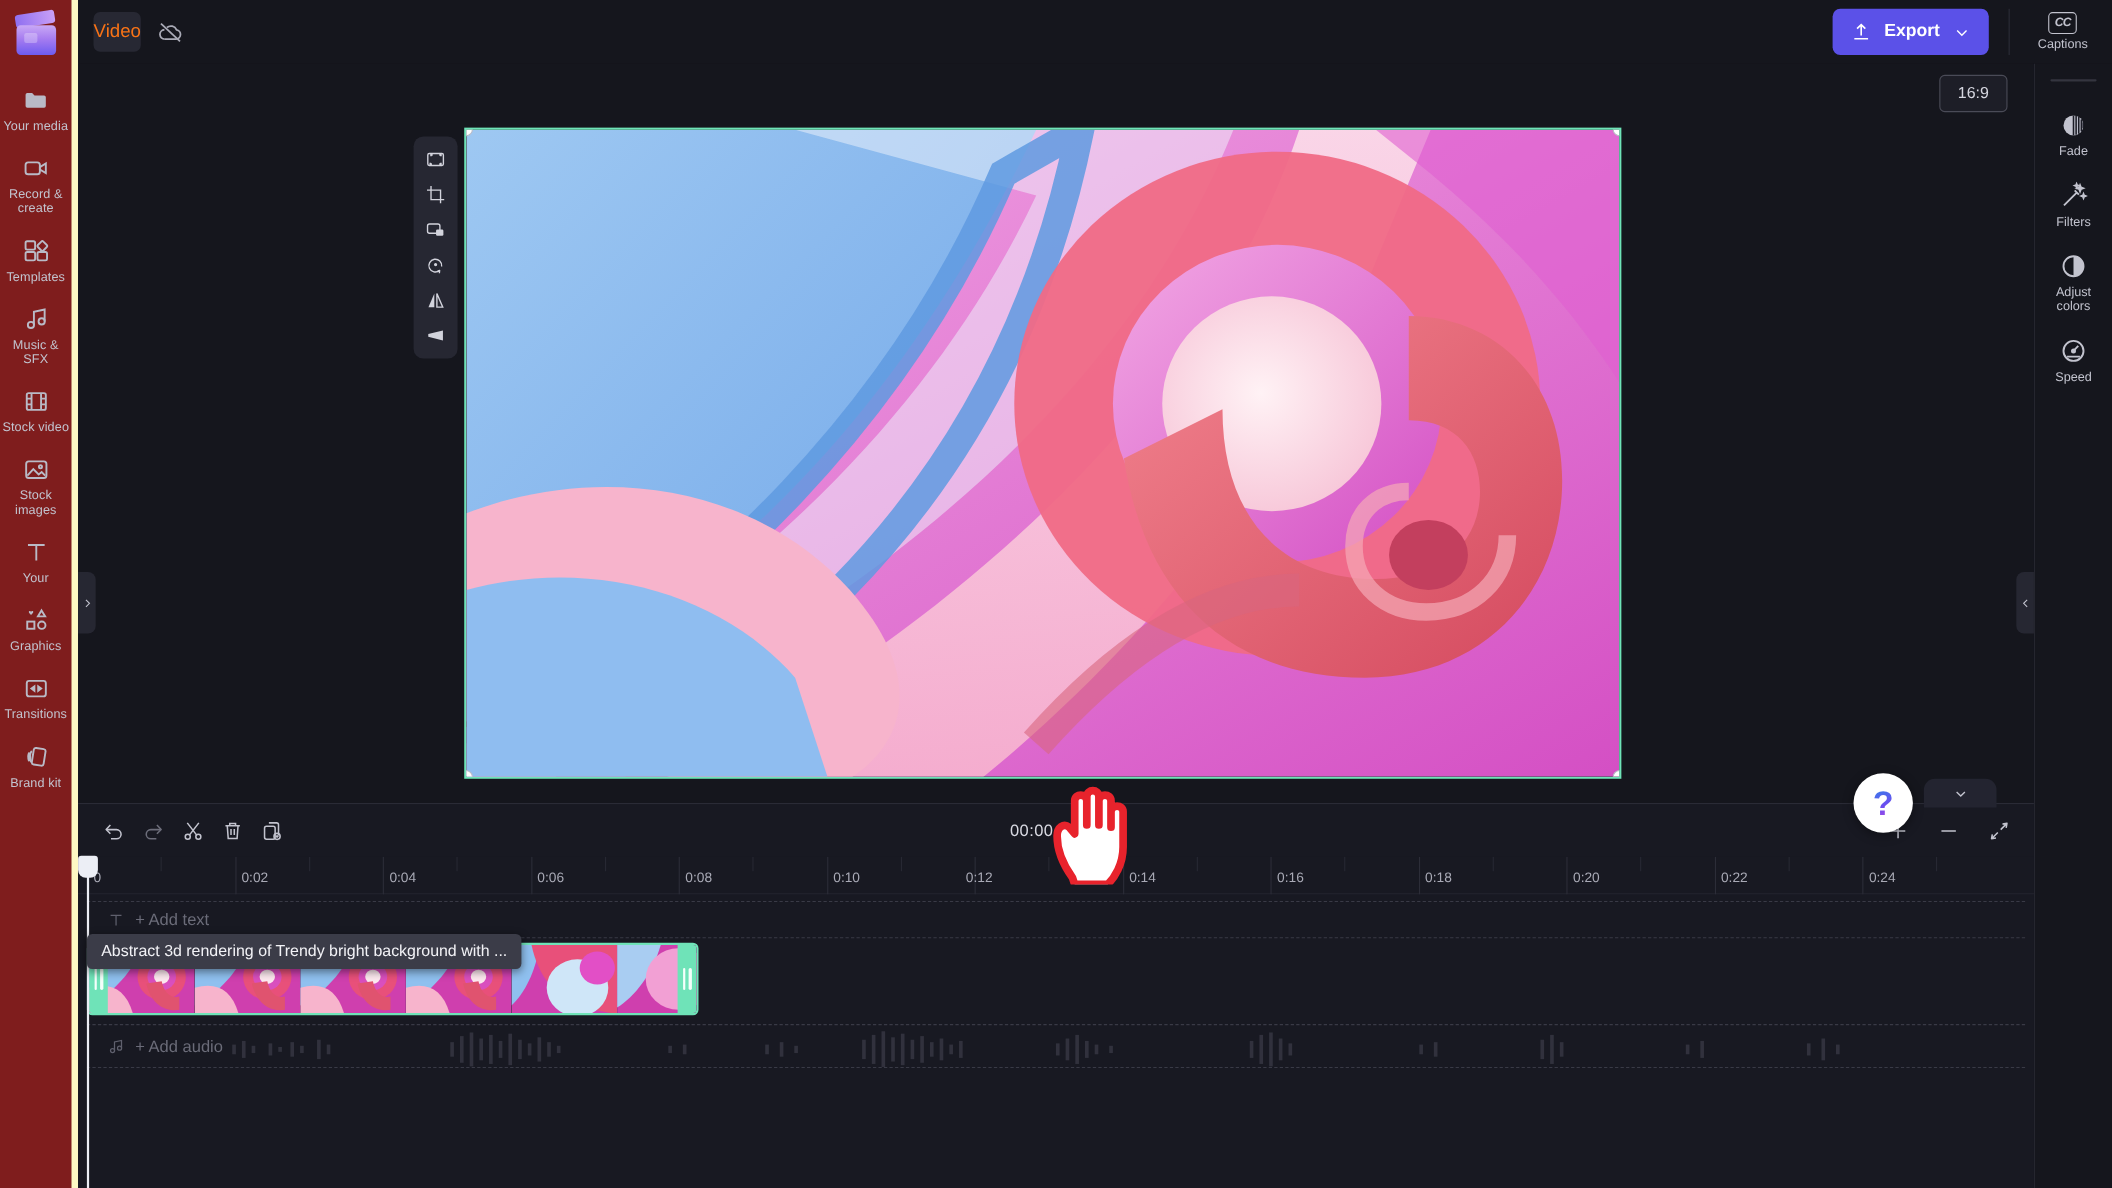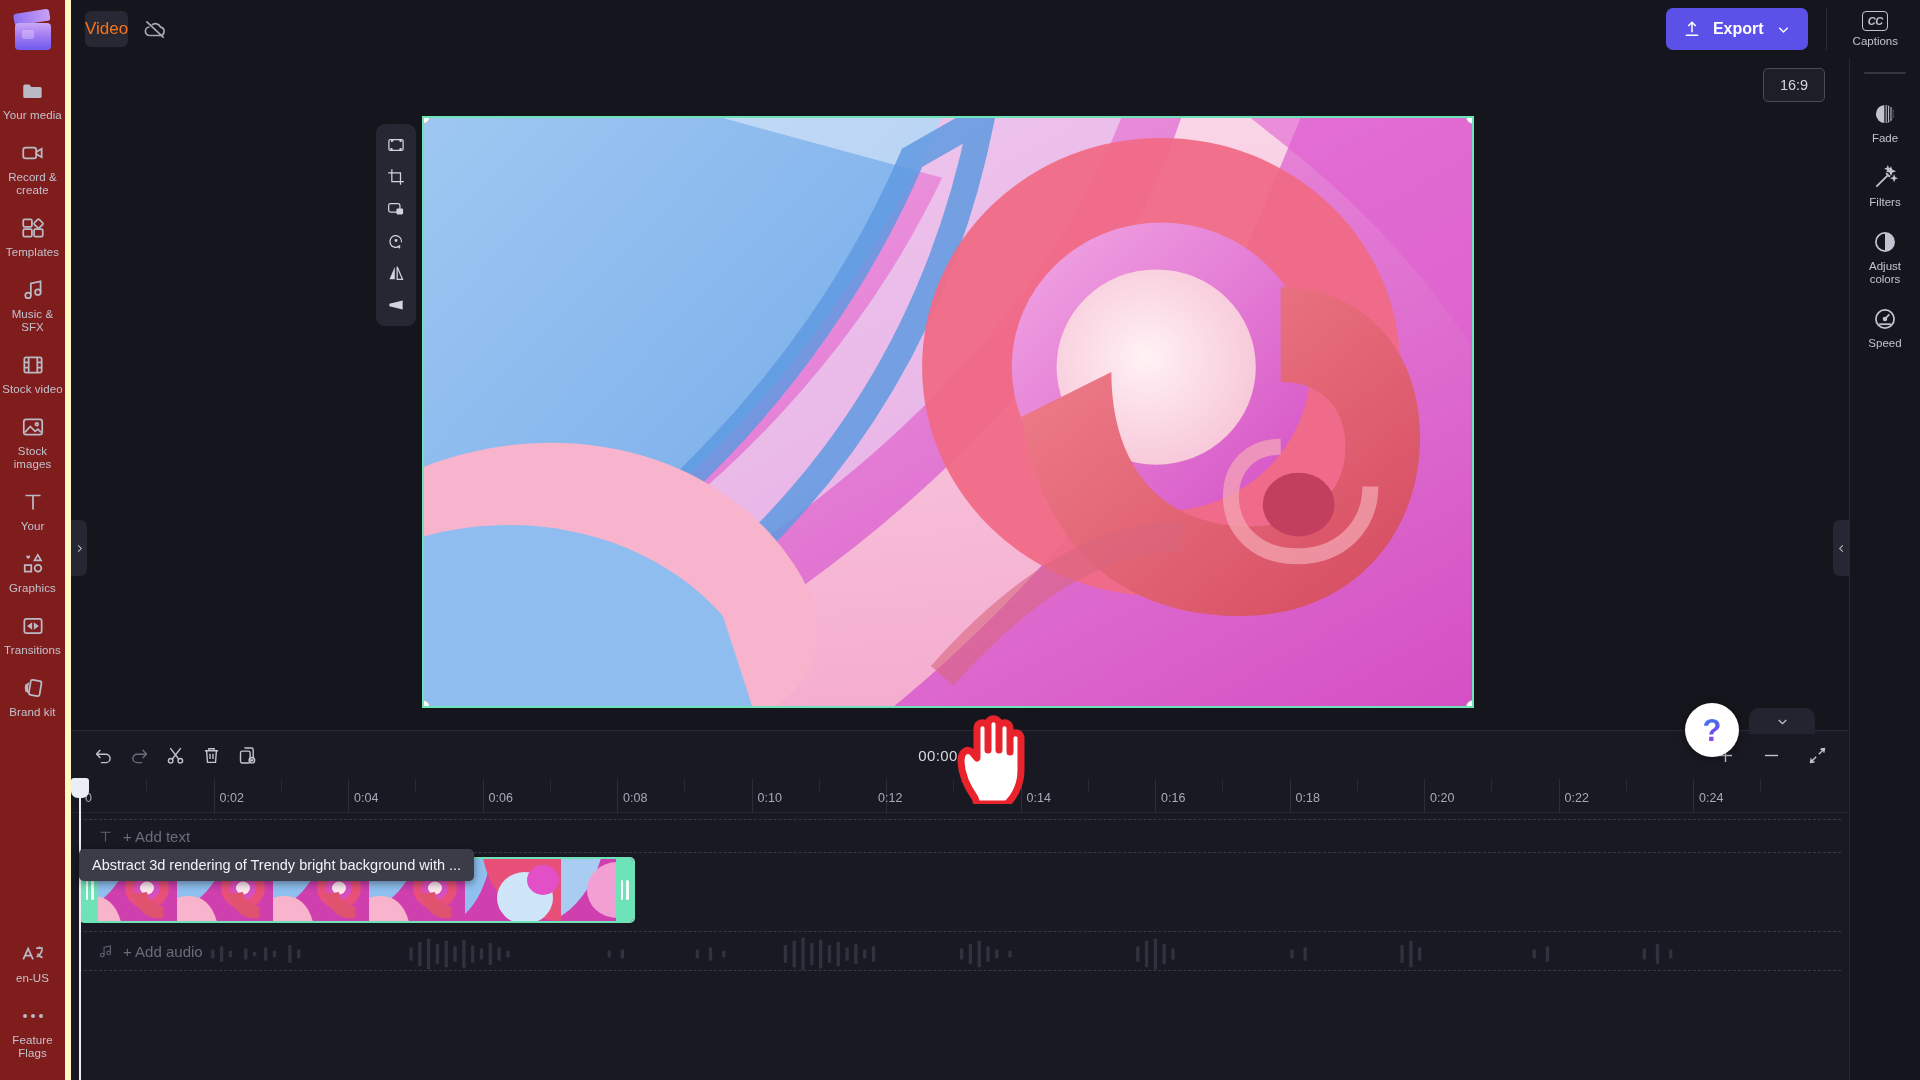--- a/index.html
+++ b/index.html
@@ -359,39 +359,20 @@
         <span class="rail-ico">
           <svg viewBox="0 0 24 24">
               <rect x="9" y="5" width="10" height="14" rx="1.8" transform="rotate(9 14 12)"></rect>
               <path d="M8.2 7.2c-1.6 1.3-2 5.4-.6 9.4M6.2 8.4c-1.1 1.4-1.2 4.4-.3 7.3"></path>
             </svg>
         </span>
         <span class="rail-lbl">Brand kit</span>
       </div>
     </div>
 
-    <div class="rail-bottom">
-      <div class="rail-item">
-        <span class="rail-ico">
-          <svg viewBox="0 0 24 24">
-              <path d="M3 17l4.5-10L12 17M4.6 13.6h5.8"></path>
-              <path d="M15 6.5h6M18 5v2.4M20.4 7.6c-.4 3.2-2.2 5.6-5 7.2M16.2 11.6c.9 1.7 2.4 3 4.6 3.9"></path>
-            </svg>
-        </span>
-        <span class="rail-lbl">en-US</span>
-      </div>
-      <div class="rail-item">
-        <span class="rail-ico dots">
-            <i></i>
-            <i></i>
-            <i></i>
-          </span>
-        <span class="rail-lbl">Feature Flags</span>
-      </div>
-    </div>
   </div>
 
   <div id="topbar">
     <button class="proj-btn">Video</button>
     <span class="cloud-off">
       <svg viewBox="0 0 24 24">
           <path d="M7.2 18h9.3a3.9 3.9 0 00.6-7.75A5.2 5.2 0 009 8.3"></path>
           <path d="M6.9 10.2A3.9 3.9 0 007.2 18"></path>
           <path d="M4 5l16 15"></path>
         </svg>

